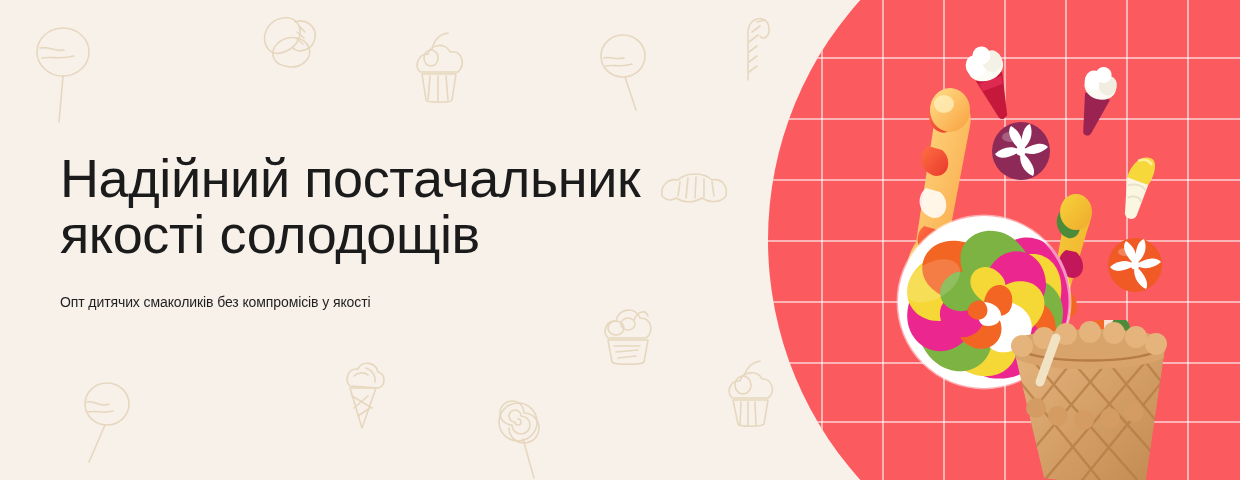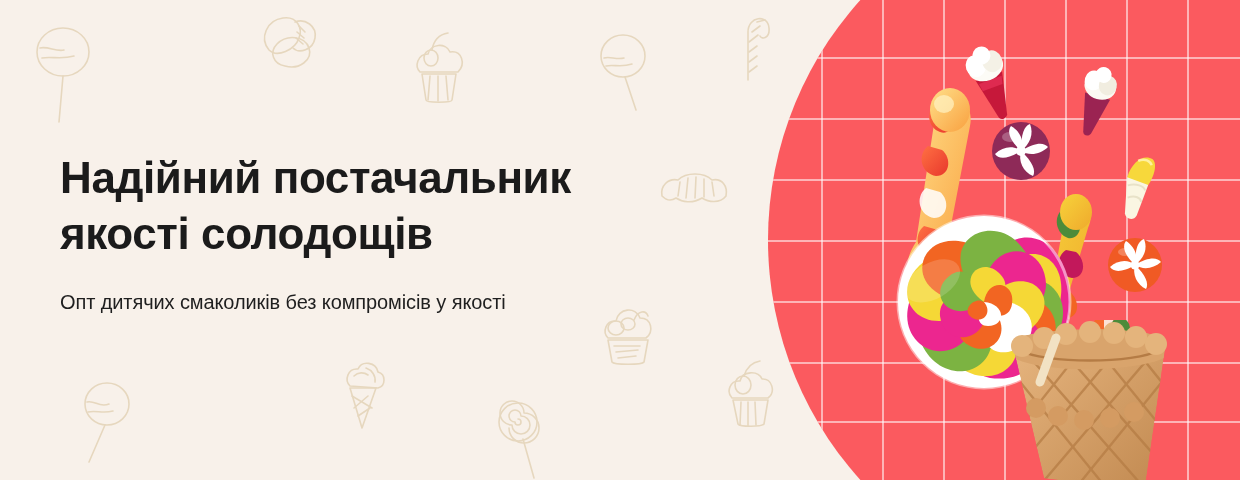--- a/index.html
+++ b/index.html
@@ -77,30 +77,30 @@
 
   
   .text-block {
     position:absolute;
     left:60px;
     top:150px;
     z-index:6;
     width:660px;
   }
   .headline {
-    font-size:44px;
+    font-size:54px;
     line-height:56px;
-    font-weight:bold;
+    font-weight:normal;
     color:#1B1B1B;
     letter-spacing:-0.4px;
   }
   .headline .line { display:block; }
   .subtitle {
     margin-top:26px;
-    font-size:20px;
+    font-size:14px;
     line-height:28px;
     color:#1F1F1F;
     font-weight:normal;
     letter-spacing:-0.1px;
   }
 </style>
 </head>
 <body>
 
 <div class="banner">

